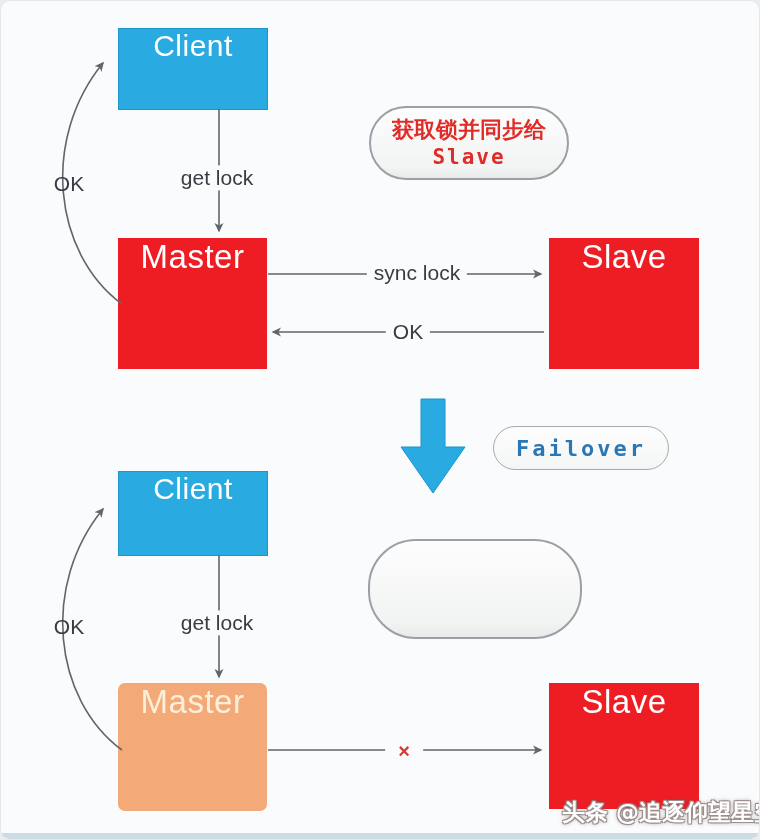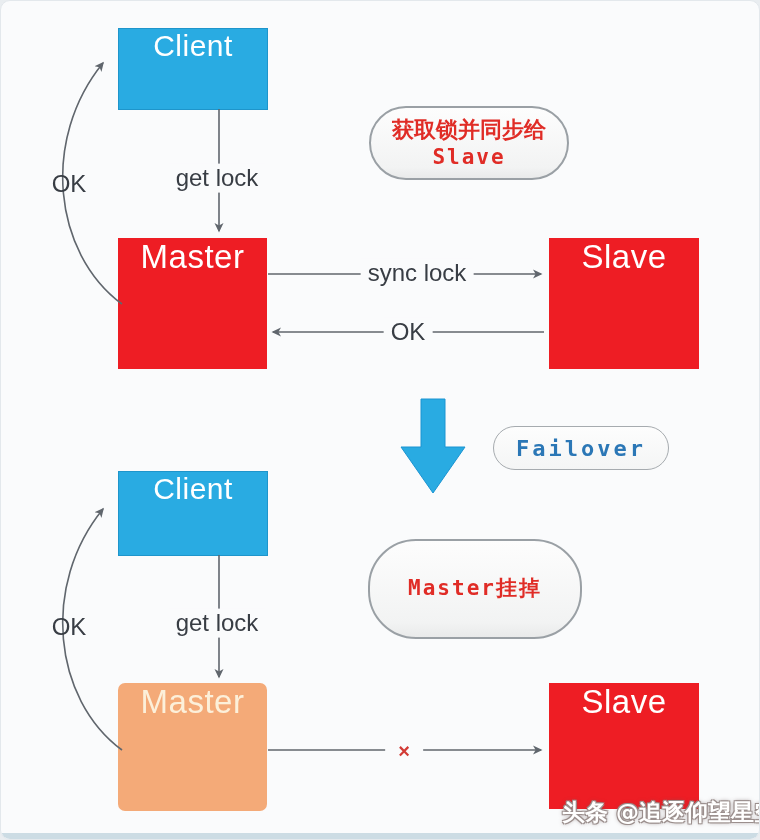--- a/index.html
+++ b/index.html
@@ -30,21 +30,21 @@
   .n-client2{left:117px;top:470px;width:148px;height:83px;}
   .n-master2{left:117px;top:682px;width:149px;height:128px;}
   .n-slave2{left:548px;top:682px;width:150px;height:126px;}
 
   
   #connectors{position:absolute;left:0;top:0;width:760px;height:840px;pointer-events:none;}
 
   
   .lbl{
     position:absolute;transform:translate(-50%,-50%);
-    font-size:24px;color:var(--label-dark);
+    font-size:21px;color:var(--label-dark);
     background:var(--bg,#fafbfc);
     padding:0 7px;white-space:nowrap;line-height:1.2;
   }
   .lbl.nobg{background:transparent;}
   .fail-x{
     font-size:20px;font-weight:bold;color:var(--fail-x);
     padding:0 13px;background:var(--bg,#fafbfc);
   }
 
   
@@ -151,19 +151,18 @@
   <div class="pill pill-note1">
     <span class="zh">获取锁并同步给</span>
     <span class="mono">Slave</span>
   </div>
 
   <div class="pill pill-failover">
     <span class="fo">Failover</span>
   </div>
 
   <div class="pill pill-note2">
-    <span class="mono">Master挂掉</span>
   </div>
 
   <div class="watermark">头条 @追逐仰望星空</div>
 
   <div class="bottom-strip"></div>
 </div>
 
 </body></html>

